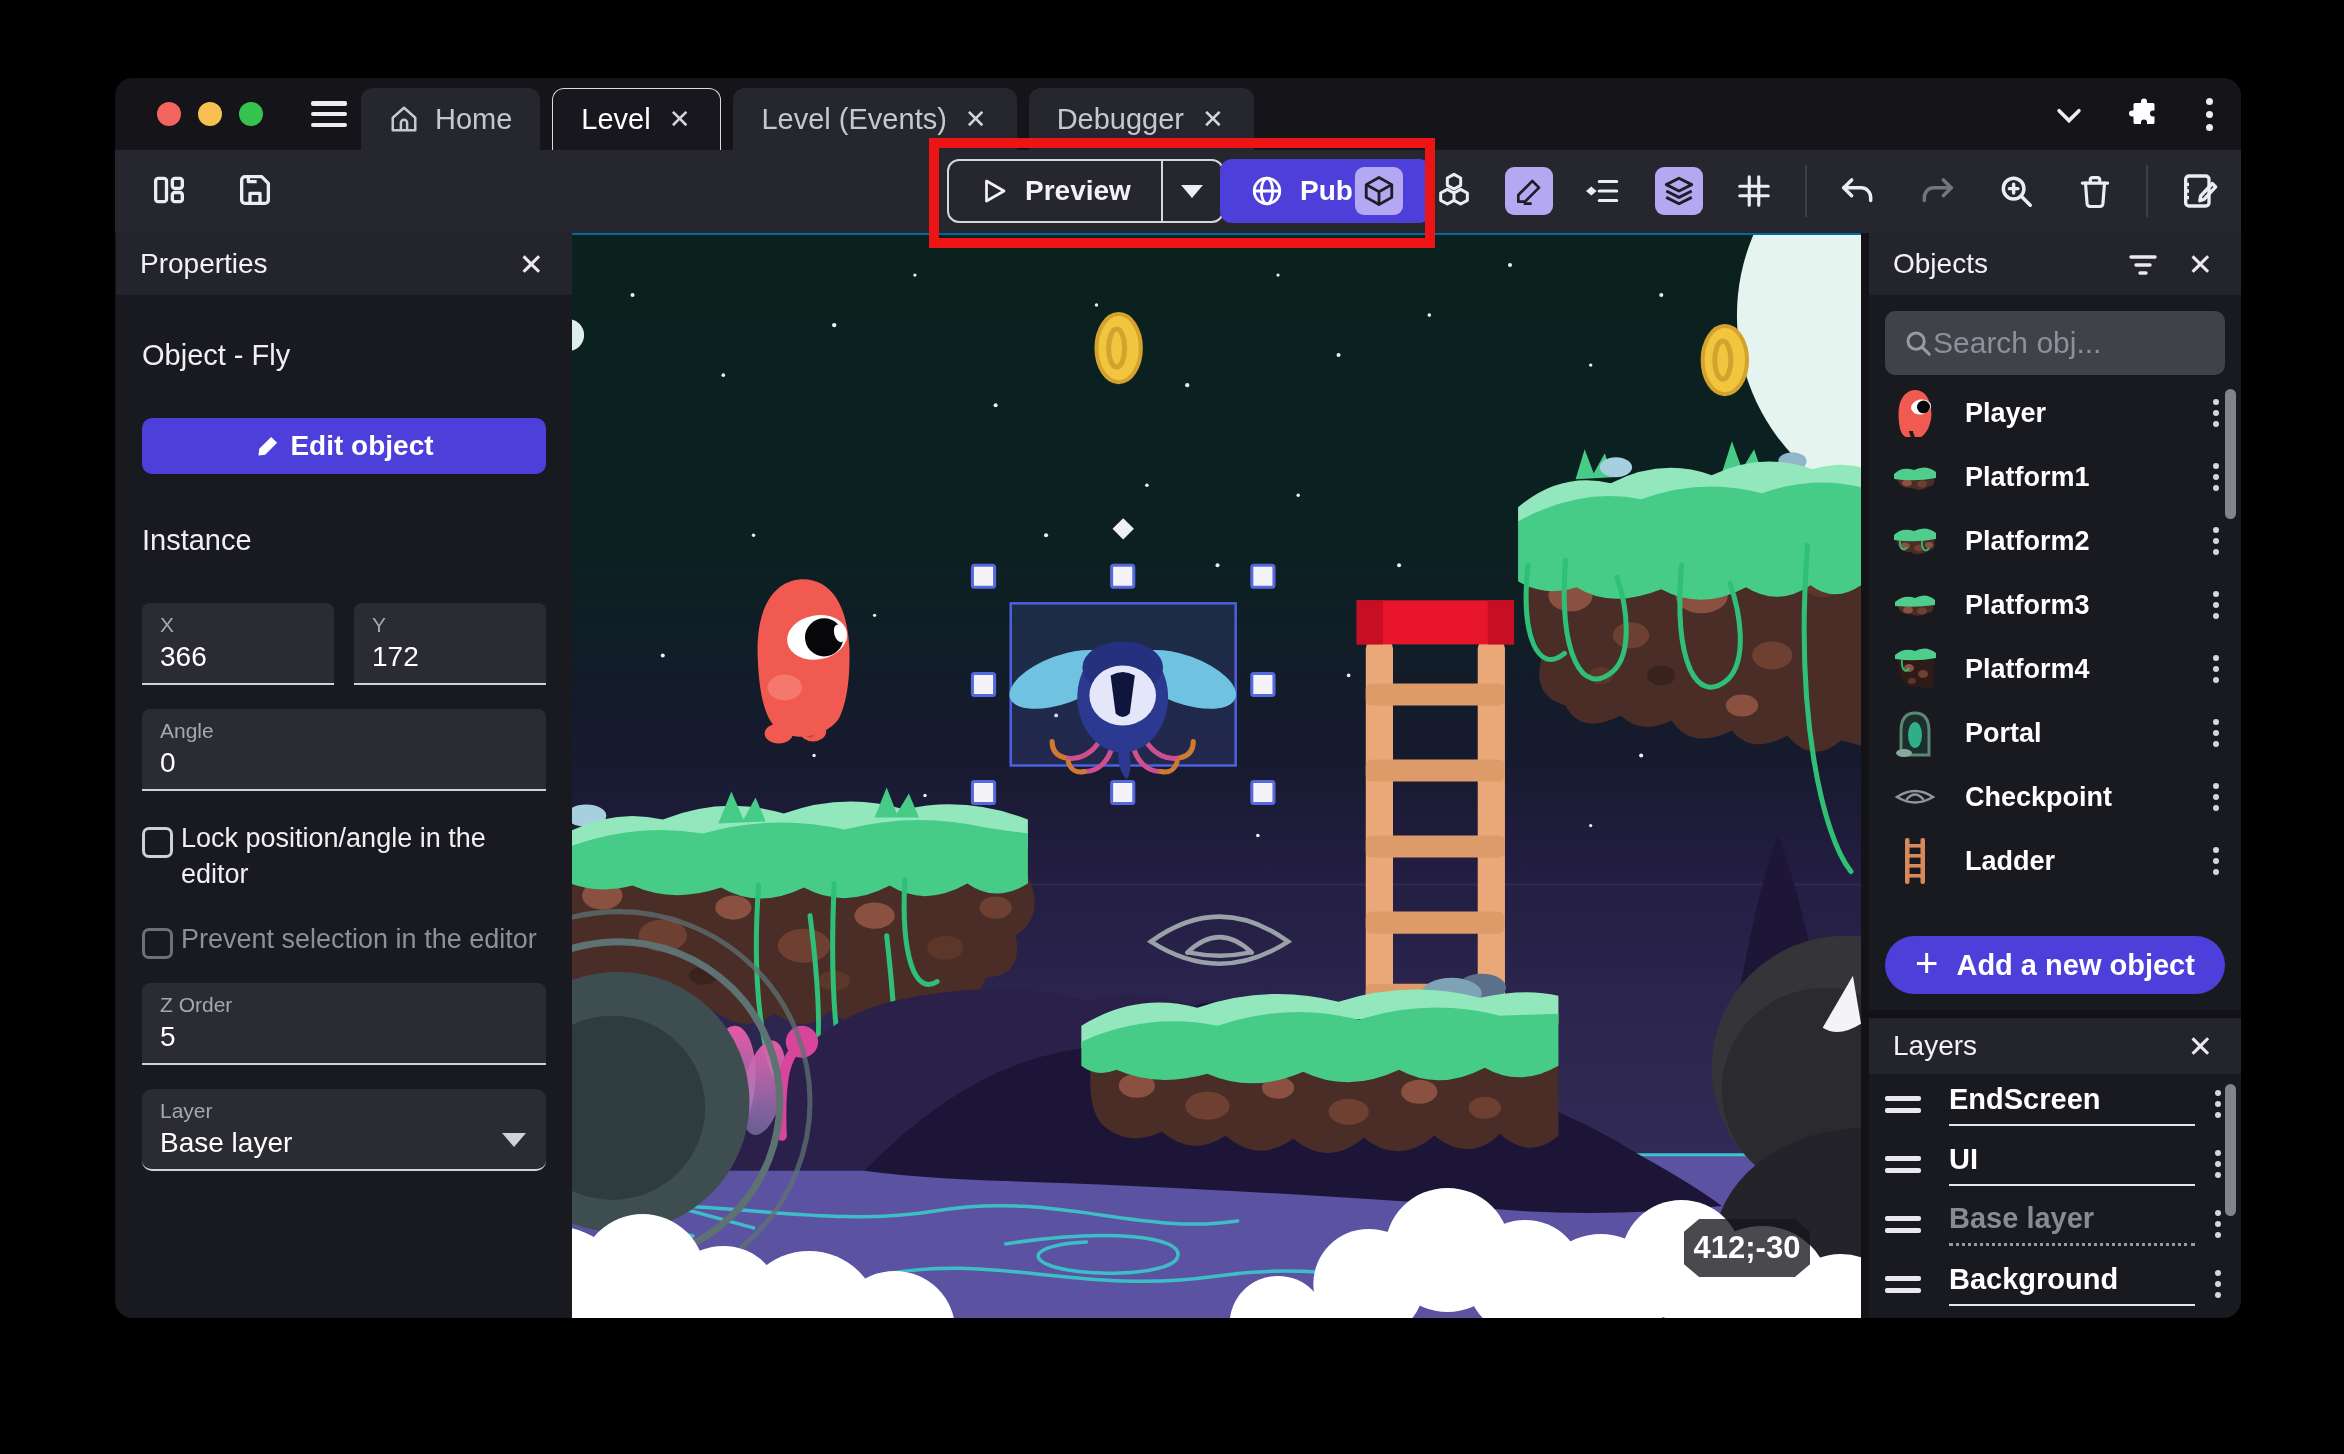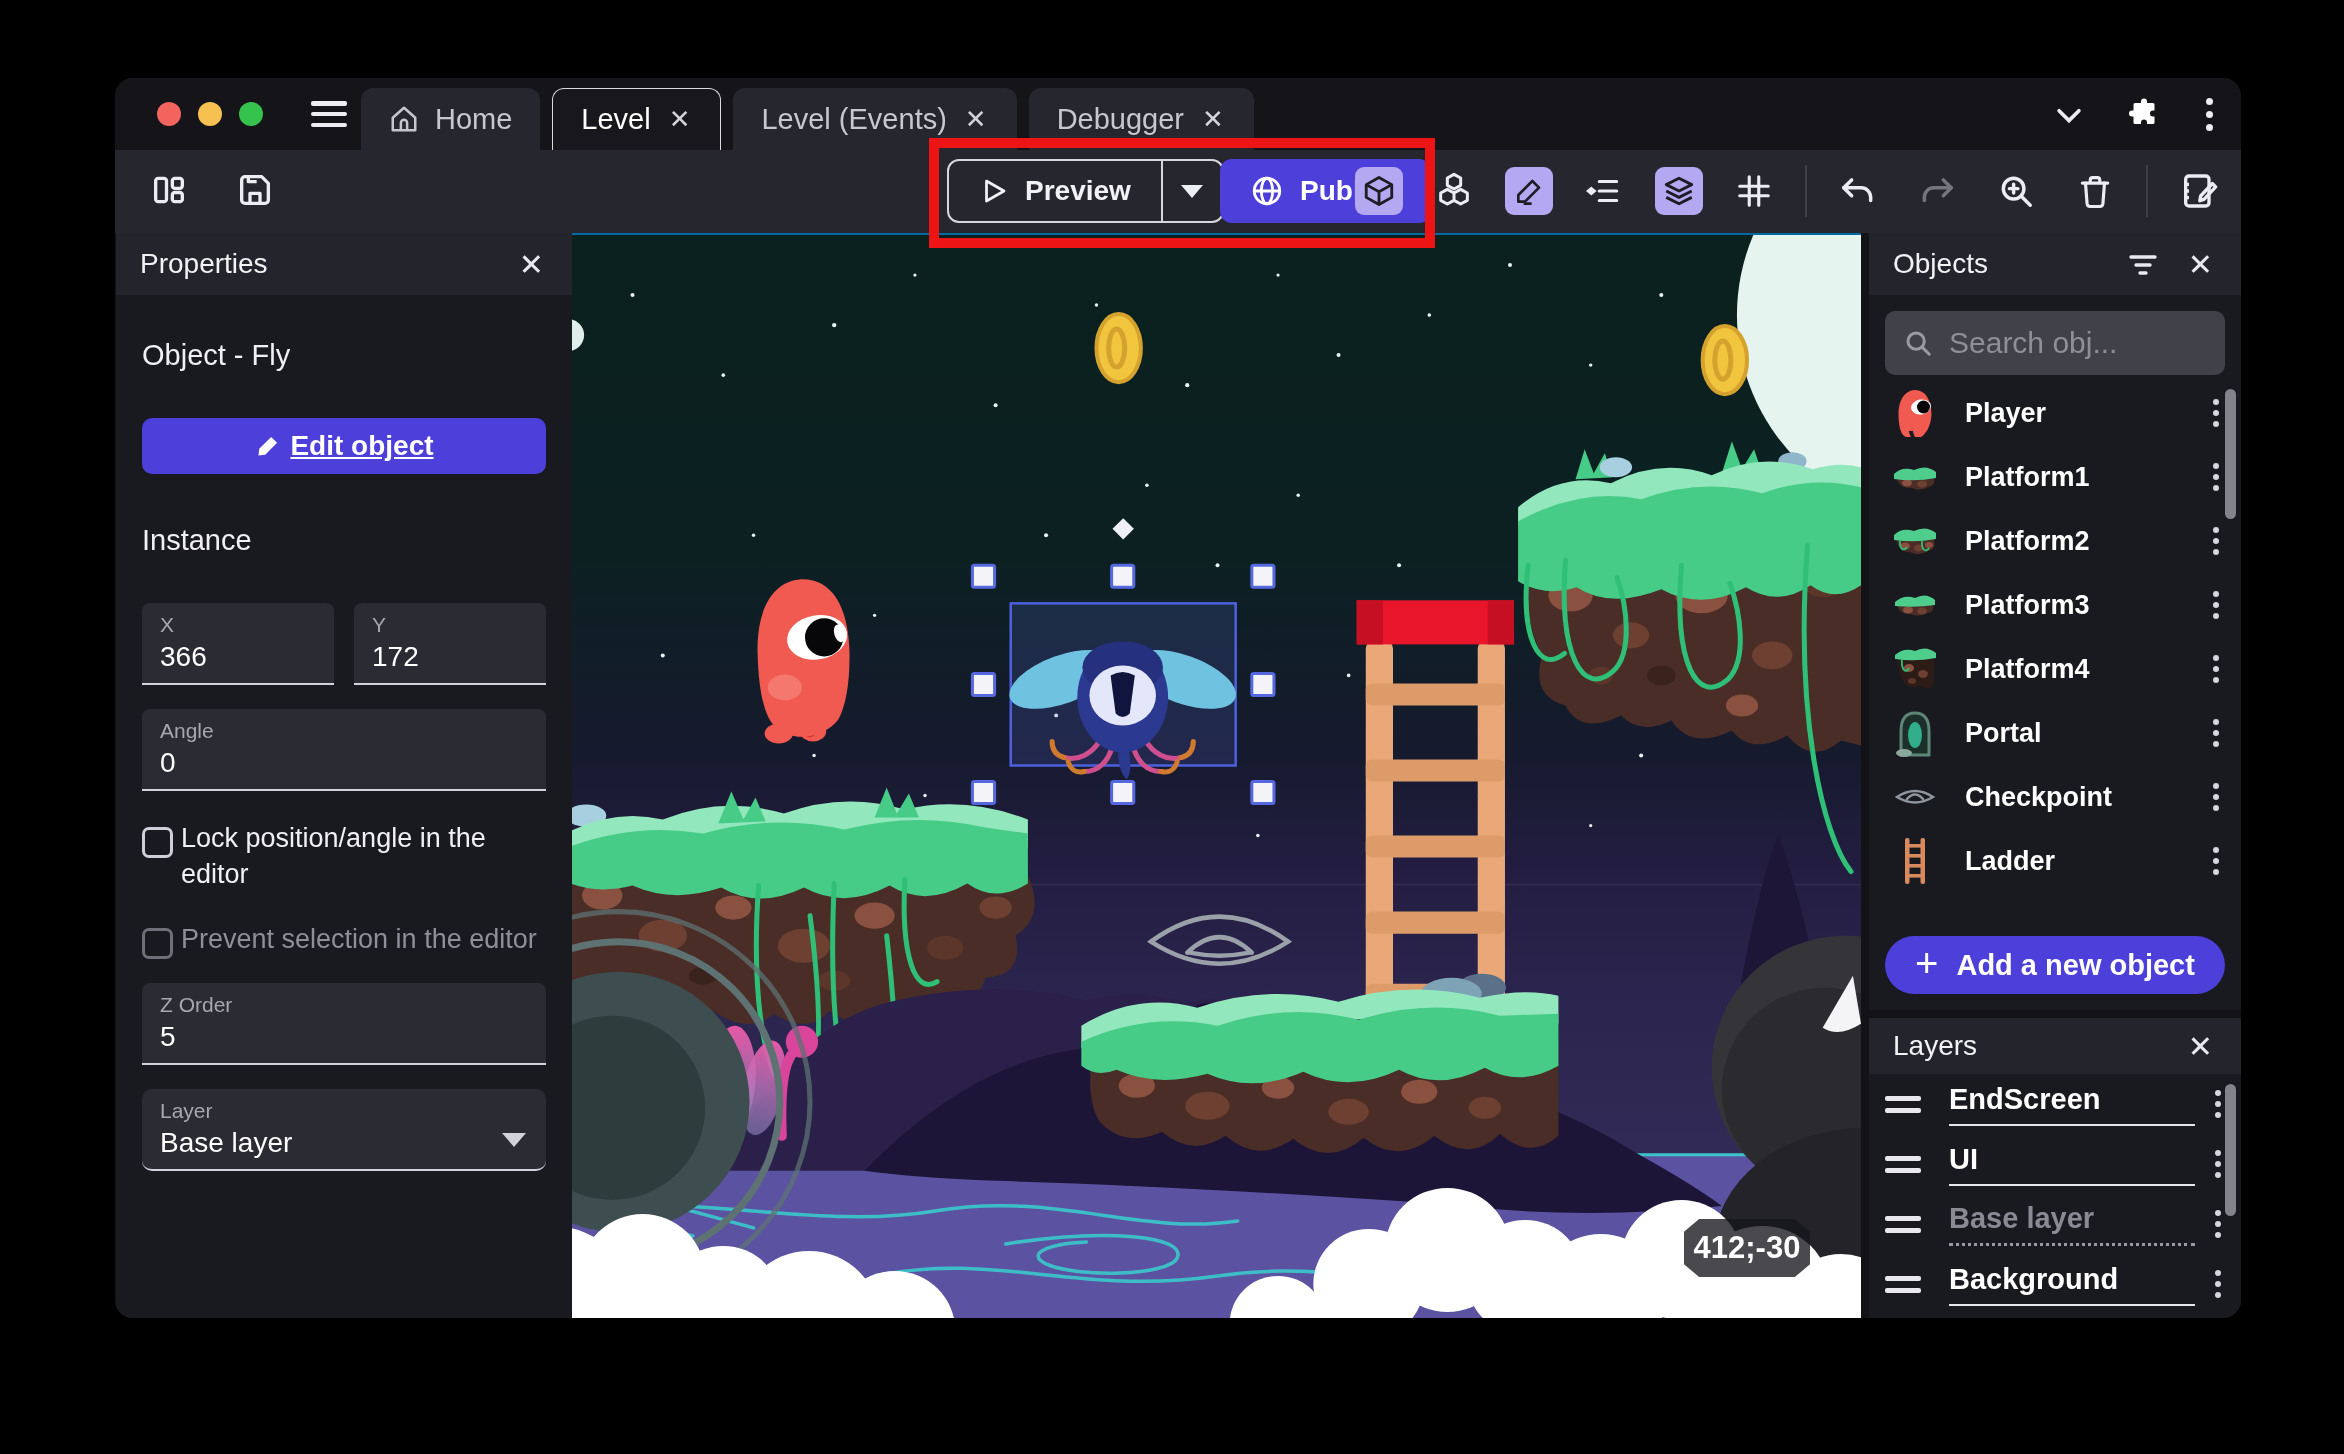--- a/index.html
+++ b/index.html
@@ -45,21 +45,21 @@
   .panel { background:#191920; display:flex; flex-direction:column; }
   .panel-header { height:62px; background:#24242c; display:flex; align-items:center; padding:0 24px; flex:none; }
   .panel-title { color:#f2f2f5; font-size:28px; }
   .ph-spacer { flex:1; }
   .close-x { color:#e9e9ef; font-size:30px; cursor:pointer; padding:0 4px; }
 
   
   .props { width:456px; flex:none; position:relative; overflow:hidden; }
   .props-body { padding:0 26px; position:relative; height:100%; }
   .obj-heading { color:#f0f0f4; font-size:29px; margin-top:44px; }
-  .btn-edit-object { margin-top:46px; height:56px; width:100%; background:#4d3fd9; border-radius:10px; display:flex; align-items:center; justify-content:center; gap:8px; color:#fff; font-size:28px; font-weight:bold; cursor:pointer;text-decoration:underline; }
+  .btn-edit-object { margin-top:46px; height:56px; width:100%; background:#4d3fd9; border-radius:10px; display:flex; align-items:center; justify-content:center; gap:8px; color:#fff; font-size:28px; font-weight:bold; cursor:pointer; }
   .sec-heading { color:#f0f0f4; font-size:29px; margin-top:50px; }
   .field-row2 { display:flex; gap:20px; margin-top:46px; }
   .field { background:#2b2b33; border-radius:8px 8px 0 0; border-bottom:2px solid #d2d2dc; padding:10px 18px 10px; flex:1; cursor:text; }
   .field-label { color:#a7a7b0; font-size:21px; }
   .field-value { color:#fff; font-size:28px; margin-top:4px; background:transparent; border:none; outline:none; width:100%; font-family:"Liberation Sans",sans-serif; }
   .field-full { margin-top:24px; }
   .check-row { display:flex; gap:8px; margin-top:30px; align-items:flex-start; }
   .checkbox { width:31px; height:31px; border:3px solid #cfcfda; border-radius:7px; flex:none; margin-top:6px; cursor:pointer; }
   .checkbox.dimmed { border-color:#6f6f79; }
   .check-label { color:#f0f0f4; font-size:27px; line-height:1.32; }
@@ -68,21 +68,21 @@
   .select-caret { position:absolute; right:20px; top:44px; width:0; height:0; border-left:12px solid transparent; border-right:12px solid transparent; border-top:14px solid #d2d2dc; }
 
   
   .canvas-wrap { flex:1; position:relative; border-top:2px solid #0369a1; overflow:hidden; background:#0a211d; }
   .canvas-wrap svg.scene { position:absolute; left:0; top:0; width:100%; height:100%; }
   .coord-badge { position:absolute; left:1112px; top:984px; width:126px; height:58px; background:rgba(22,22,28,.78); color:#fff; font-size:31px; font-weight:bold; display:flex; align-items:center; justify-content:center; clip-path:polygon(12% 0,88% 0,100% 22%,100% 78%,88% 100%,12% 100%,0 78%,0 22%); }
 
   
   .right-col { width:372px; flex:none; margin-left:8px; display:flex; flex-direction:column; height:100%; }
   .objects-panel { flex:1; position:relative; overflow:hidden; }
-  .search-wrap { margin:16px 16px 6px; height:64px; background:#41414a; border-radius:10px; display:flex; align-items:center; padding:0 18px; gap:16px; }
+  .search-wrap { margin:16px 16px 6px; height:64px; background:#41414a; border-radius:10px; display:flex; align-items:center; padding:0 18px; }
   .search-input { background:transparent; border:none; outline:none; color:#e8e8ee; font-size:30px; width:100%; font-family:"Liberation Sans",sans-serif; }
   .search-input::placeholder { color:#8f8f99; }
   .obj-list { position:relative; }
   .obj-row { height:64px; display:flex; align-items:center; padding:0 16px 0 22px; cursor:pointer; }
   .obj-thumb { width:48px; height:52px; display:flex; align-items:center; justify-content:center; flex:none; }
   .obj-name { color:#fff; font-size:27px; font-weight:bold; margin-left:26px; flex:1; }
   .kebab-sm { display:flex; flex-direction:column; gap:5px; padding:6px; cursor:pointer; }
   .kebab-sm i { width:6px; height:6px; background:#d6d6de; border-radius:50%; }
   .v-scroll { position:absolute; right:5px; width:11px; border-radius:6px; background:#83838c; }
   .btn-add-object { position:absolute; left:16px; right:16px; bottom:16px; height:58px; background:#4d3fd9; border-radius:29px; display:flex; align-items:center; justify-content:center; gap:18px; color:#fff; font-size:29px; font-weight:bold; cursor:pointer; }

